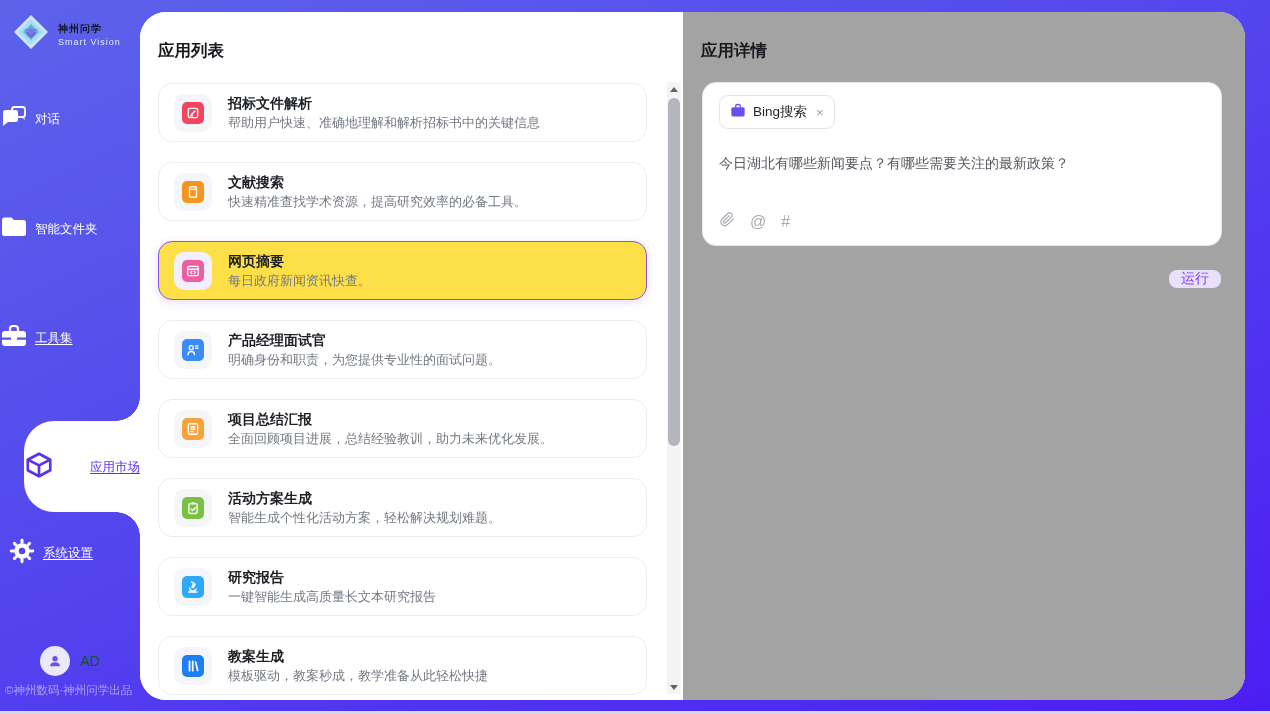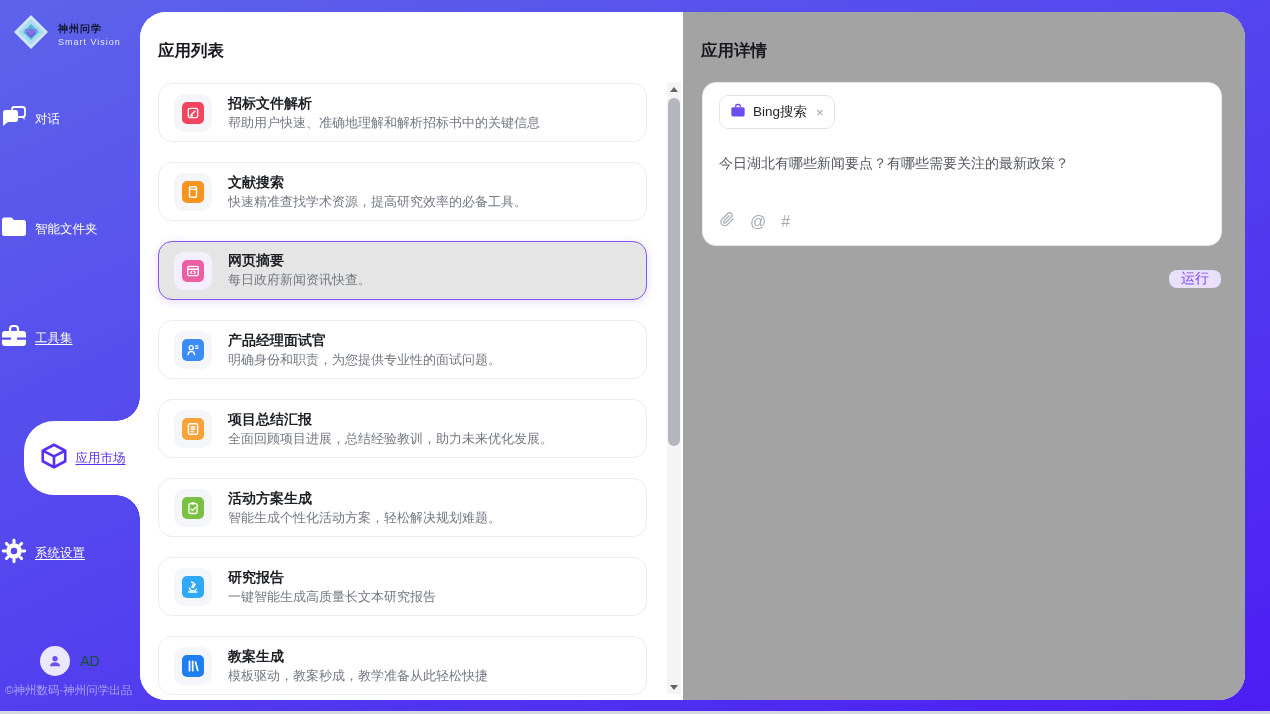--- a/index.html
+++ b/index.html
@@ -12,40 +12,40 @@
   .bottom-edge{position:absolute;left:0;right:0;bottom:0;height:3px;background:#d6d8df;}
 
   
   .sidebar{position:absolute;left:0;top:0;width:140px;height:714px;}
   .logo-row{position:absolute;top:13px;left:12px;display:flex;align-items:center;gap:8px;}
   .logo-title{color:#0f172a;font-size:10px;font-weight:700;letter-spacing:1px;line-height:17px;}
   .logo-sub{color:#e6e9ff;font-size:9px;letter-spacing:1px;line-height:11px;}
   .nav-item{position:absolute;left:0;width:140px;display:flex;flex-direction:row;align-items:center;gap:7px;color:#fff;cursor:pointer;}
   .nav-label{font-size:12.5px;line-height:14px;}
   .nav-label.underlined{text-decoration:underline;text-underline-offset:2px;}
-  .nav-item.active{left:24px;width:116px;height:74px;background:#ffffff;border-radius:30px 0 0 30px;justify-content:center;color:#5b2ff0;}
+  .nav-item.active{left:24px;width:116px;height:91px;background:#ffffff;border-radius:30px 0 0 30px;justify-content:space-between;color:#5b2ff0;}
   .nav-item.active::before{content:"";position:absolute;right:0;top:-24px;width:24px;height:24px;
     background:radial-gradient(circle 24px at 0 0,rgba(0,0,0,0) 23.5px,#fff 24px);}
   .nav-item.active::after{content:"";position:absolute;right:0;bottom:-24px;width:24px;height:24px;
     background:radial-gradient(circle 24px at 0 100%,rgba(0,0,0,0) 23.5px,#fff 24px);}
   .avatar-row{position:absolute;top:646px;left:0;width:140px;display:flex;align-items:center;justify-content:center;gap:10px;}
   .avatar-circle{width:30px;height:30px;border-radius:50%;background:#ebe8fb;display:flex;align-items:center;justify-content:center;}
   .avatar-name{color:#14532d;font-size:14px;}
   .copyright{position:absolute;left:5px;bottom:16px;width:135px;color:rgba(255,255,255,.5);font-size:11.5px;white-space:nowrap;}
 
   
   .content{position:absolute;left:140px;top:12px;width:1105px;height:688px;border-radius:26px;overflow:hidden;background:#f3f4f7;display:flex;}
 
   
   .list-panel{width:543px;height:100%;background:#ffffff;position:relative;flex:none;}
   .panel-header{position:absolute;top:28px;left:18px;font-size:16.5px;font-weight:700;color:#17191e;}
   .cards{position:absolute;top:71px;left:18px;width:489px;}
   .card{box-sizing:border-box;height:59px;margin-bottom:20px;border:1px solid #ebedf1;border-radius:14px;background:#fff;
     display:flex;align-items:center;gap:16px;padding-left:15px;cursor:pointer;}
-  .card.selected{background:#e5e5e5;border-color:#8456f2;box-shadow:0 2px 10px rgba(124,58,237,.18);font-family:Liberation Mono, monospace;}
+  .card.selected{background:#fde047;border-color:#8456f2;box-shadow:0 2px 10px rgba(124,58,237,.18);}
   .tile{width:38px;height:38px;border-radius:10px;background:#f4f6f9;display:flex;align-items:center;justify-content:center;flex:none;}
   .card.selected .tile{background:#f4effc;}
   .glyph{width:22px;height:22px;border-radius:5px;display:flex;align-items:center;justify-content:center;}
   .card-text{display:flex;flex-direction:column;gap:4px;min-width:0;}
   .card-title{font-size:14px;font-weight:700;color:#1d2025;line-height:16px;}
   .card-desc{font-size:13px;color:#747982;line-height:15px;white-space:nowrap;}
 
   
   .scrollbar{position:absolute;right:2px;top:70px;width:14px;height:612px;background:#f4f4f6;}
   .sb-arrow{position:absolute;left:0;width:14px;height:14px;display:flex;align-items:center;justify-content:center;cursor:pointer;}
@@ -110,21 +110,21 @@
         <span class="nav-label underlined">工具集</span>
       </div>
       <div class="nav-item active" style="top: 421px;">
         <span><svg width="30" height="30" viewBox="0 0 24 24" fill="none" stroke="currentColor" stroke-width="2.1" stroke-linejoin="round">
             <path d="M21 16.2V7.8L12 3 3 7.8v8.4L12 21z"></path>
             <path d="M3.4 7.9 12 12.3l8.6-4.4"></path>
             <path d="M12 21v-8.7"></path>
           </svg></span>
         <span class="nav-label underlined">应用市场</span>
       </div>
-      <div class="nav-item" style="top: 537px;">
+      <div class="nav-item" style="top: 537px; padding-left: 8px;">
         <span><svg width="28" height="28" viewBox="0 0 24 24">
             <g fill="#fff">
               <rect x="10.7" y="1.5" width="2.6" height="4.4" rx="1.2"></rect>
               <rect x="10.7" y="18.1" width="2.6" height="4.4" rx="1.2"></rect>
               <rect x="10.7" y="1.5" width="2.6" height="4.4" rx="1.2" transform="rotate(45 12 12)"></rect>
               <rect x="10.7" y="18.1" width="2.6" height="4.4" rx="1.2" transform="rotate(45 12 12)"></rect>
               <rect x="10.7" y="1.5" width="2.6" height="4.4" rx="1.2" transform="rotate(90 12 12)"></rect>
               <rect x="10.7" y="18.1" width="2.6" height="4.4" rx="1.2" transform="rotate(90 12 12)"></rect>
               <rect x="10.7" y="1.5" width="2.6" height="4.4" rx="1.2" transform="rotate(135 12 12)"></rect>
               <rect x="10.7" y="18.1" width="2.6" height="4.4" rx="1.2" transform="rotate(135 12 12)"></rect>

